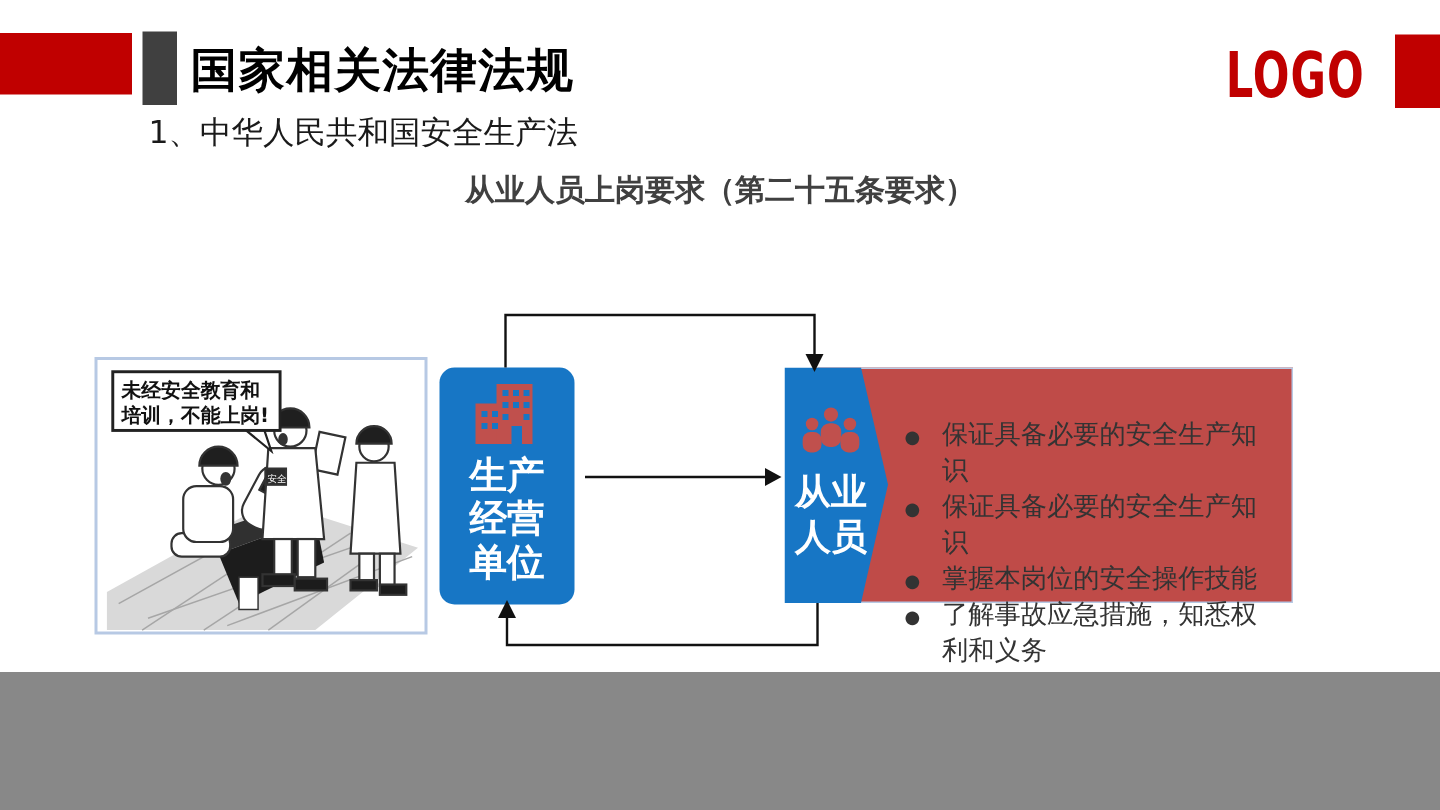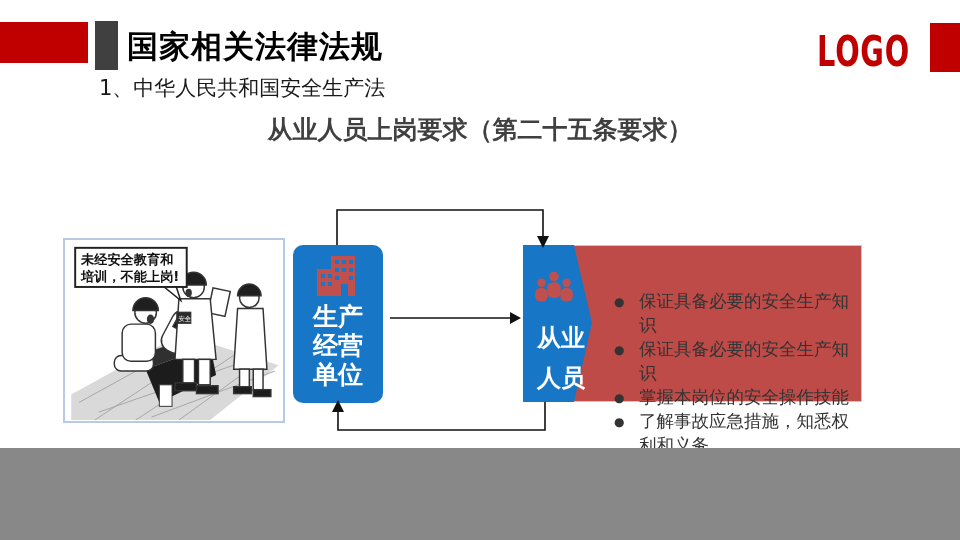--- a/index.html
+++ b/index.html
@@ -8,33 +8,33 @@
     font-family:"DejaVu Sans","Liberation Sans",sans-serif;
     overflow:hidden;margin:0 auto;
   }
   
   .hdr-red-left{position:absolute;left:0;top:22px;width:88px;height:41px;background:#C00000;}
   .hdr-gray-sq{position:absolute;left:95px;top:21px;width:23px;height:49px;background:#404040;}
   .hdr-title{position:absolute;left:127px;top:26px;font-size:31px;font-weight:bold;color:#000;letter-spacing:1px;white-space:nowrap;}
   .hdr-logo{position:absolute;right:50px;top:27px;font-size:40px;font-weight:bold;color:#C00000;transform:scale(0.72,1.05);transform-origin:right top;letter-spacing:1px;}
   .hdr-red-right{position:absolute;left:930px;top:23px;width:30px;height:49px;background:#C00000;}
   .hdr-subtitle{position:absolute;left:67px;top:74px;font-size:21px;color:#1a1a1a;white-space:nowrap;margin-left:32px;}
-  .section-heading{position:absolute;left:0;top:113px;width:100%;text-align:center;font-size:25px;font-weight:bold;color:#404040;}
+  .section-heading{position:absolute;left:0;top:113px;width:100%;text-align:center;font-size:20px;font-weight:bold;color:#404040;}
   
   .cartoon{position:absolute;left:63px;top:228px;width:222px;height:185px;background:#fff;border:2px solid #B7C9E4;box-sizing:border-box;margin-top:10px;}
   .cartoon svg{display:block;width:100%;height:100%;}
   
   .box-left{position:absolute;left:293px;top:245px;width:90px;height:158px;background:#1776C5;border-radius:10px;text-align:center;}
   .box-left .bicon{margin-top:7px;}
   .box-left .blabel{color:#fff;font-weight:bold;font-size:25px;line-height:29px;}
   .box-right-red{position:absolute;left:545px;top:245px;width:317px;height:157px;background:#BF4B48;border:1px solid #B7C9E4;box-sizing:border-box;}
   .chevron{position:absolute;left:523px;top:245px;width:70px;height:157px;}
   .chev-content{position:absolute;left:523px;top:245px;width:62px;height:157px;text-align:center;}
-  .chev-content .plabel{color:#fff;font-weight:bold;font-size:24px;line-height:27px;margin-top:13px;text-align:right;}
-  .bullets{position:absolute;left:600px;top:277px;width:248px;margin:12px;padding:0;list-style:none;}
+  .chev-content .plabel{color:#fff;font-weight:bold;font-size:24px;line-height:27px;margin-top:3px;}
+  .bullets{position:absolute;left:600px;top:277px;width:248px;margin:1px;padding:0;list-style:none;}
   .bullets li{position:relative;padding-left:27px;font-size:17.5px;line-height:24px;color:#333;}
   .bullets li::before{content:"●";position:absolute;left:2px;top:1px;font-size:12px;color:#333;}
   
   .connectors{position:absolute;left:0;top:0;width:960px;height:540px;pointer-events:none;}
   
   .footer-bar{position:absolute;left:0;top:497px;width:960px;height:43px;background:#C00000;}
   .nav-btn{position:absolute;top:508px;width:26px;height:26px;border-radius:50%;background:#F5F0E4;cursor:pointer;}
   .nav-prev{left:868px;}
   .nav-next{left:905px;}
   .nav-btn svg{display:block;width:26px;height:26px;}

